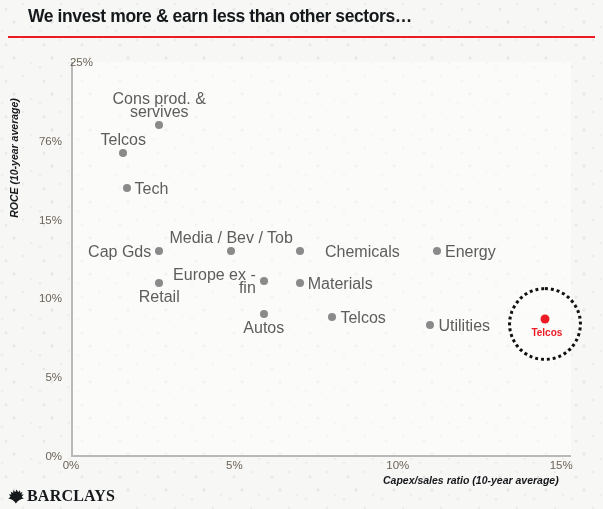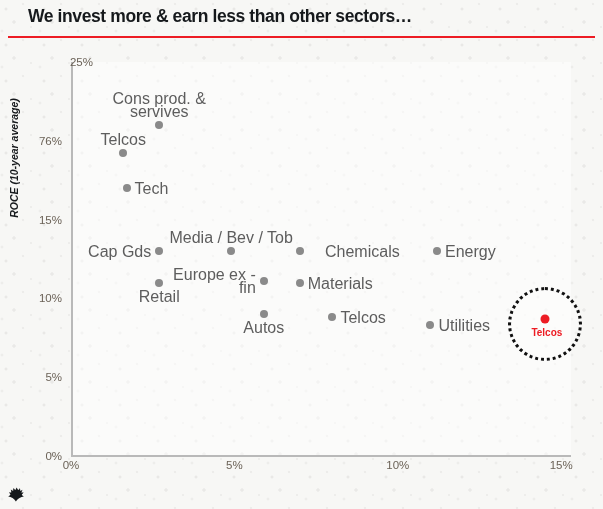--- a/index.html
+++ b/index.html
@@ -249,25 +249,27 @@
       <div class="point-label lbl-below" style="left: 263.81px; top: 321.16px;">Autos</div>
       <div class="point" style="left: 332.438px; top: 317.312px;"></div>
       <div class="point-label lbl-right" style="left: 340.438px; top: 317.312px;">Telcos</div>
       <div class="point" style="left: 430.477px; top: 325.192px;"></div>
       <div class="point-label lbl-right" style="left: 438.477px; top: 325.192px;">Utilities</div>
       <div id="highlight-ring" style="left: 544.856px; top: 323.888px;"></div>
       <div class="point highlight" style="left: 544.856px; top: 318.888px;"></div>
       <div class="point-label highlight-label lbl-above" style="left: 546.856px; top: 338.888px;">Telcos</div>
     </div>
   <div id="y-axis-title">ROCE (10-year average)</div>
+  <div id="x-axis-title">Capex/sales ratio (10-year average)</div>
 </div>
 
 <div id="footer">
   <svg id="barclays-eagle" width="16" height="15" viewBox="0 0 16 15">
     <path d="M7.9 14.6c-1.0-1.5-2.0-2.6-3.3-3.5C3.2 10.1 1.6 9.6 0.2 9.5c1.2-0.5 1.9-1.3 2.2-2.3
              C1.8 6.6 1.2 5.8 1.0 4.9c0.9 0.5 1.7 0.6 2.5 0.4C3.0 4.5 2.8 3.5 2.9 2.5
              c0.7 0.8 1.5 1.2 2.4 1.2C5.0 2.8 5.1 1.8 5.6 0.9C6.0 1.9 6.7 2.6 7.5 3.0
              c0.2-1.0 0.6-1.9 1.3-2.6c0.3 1.1 0.8 2.0 1.6 2.6c0.6-0.5 1.2-1.2 1.5-2.1
              c0.4 1.0 0.4 2.0 0.1 2.9c0.9 0.0 1.7-0.3 2.4-1.0c-0.1 1.1-0.5 2.0-1.2 2.7
              c0.8 0.2 1.6 0.1 2.4-0.3c-0.4 1.0-1.0 1.7-1.8 2.2c0.4 0.9 1.1 1.6 2.1 2.1
              c-1.5 0.1-3.0 0.6-4.4 1.6C9.9 12.0 8.9 13.1 7.9 14.6z" fill="#16191c"></path>
   </svg>
+  <span id="barclays-word">BARCLAYS</span>
 </div>
 
 </body></html>

